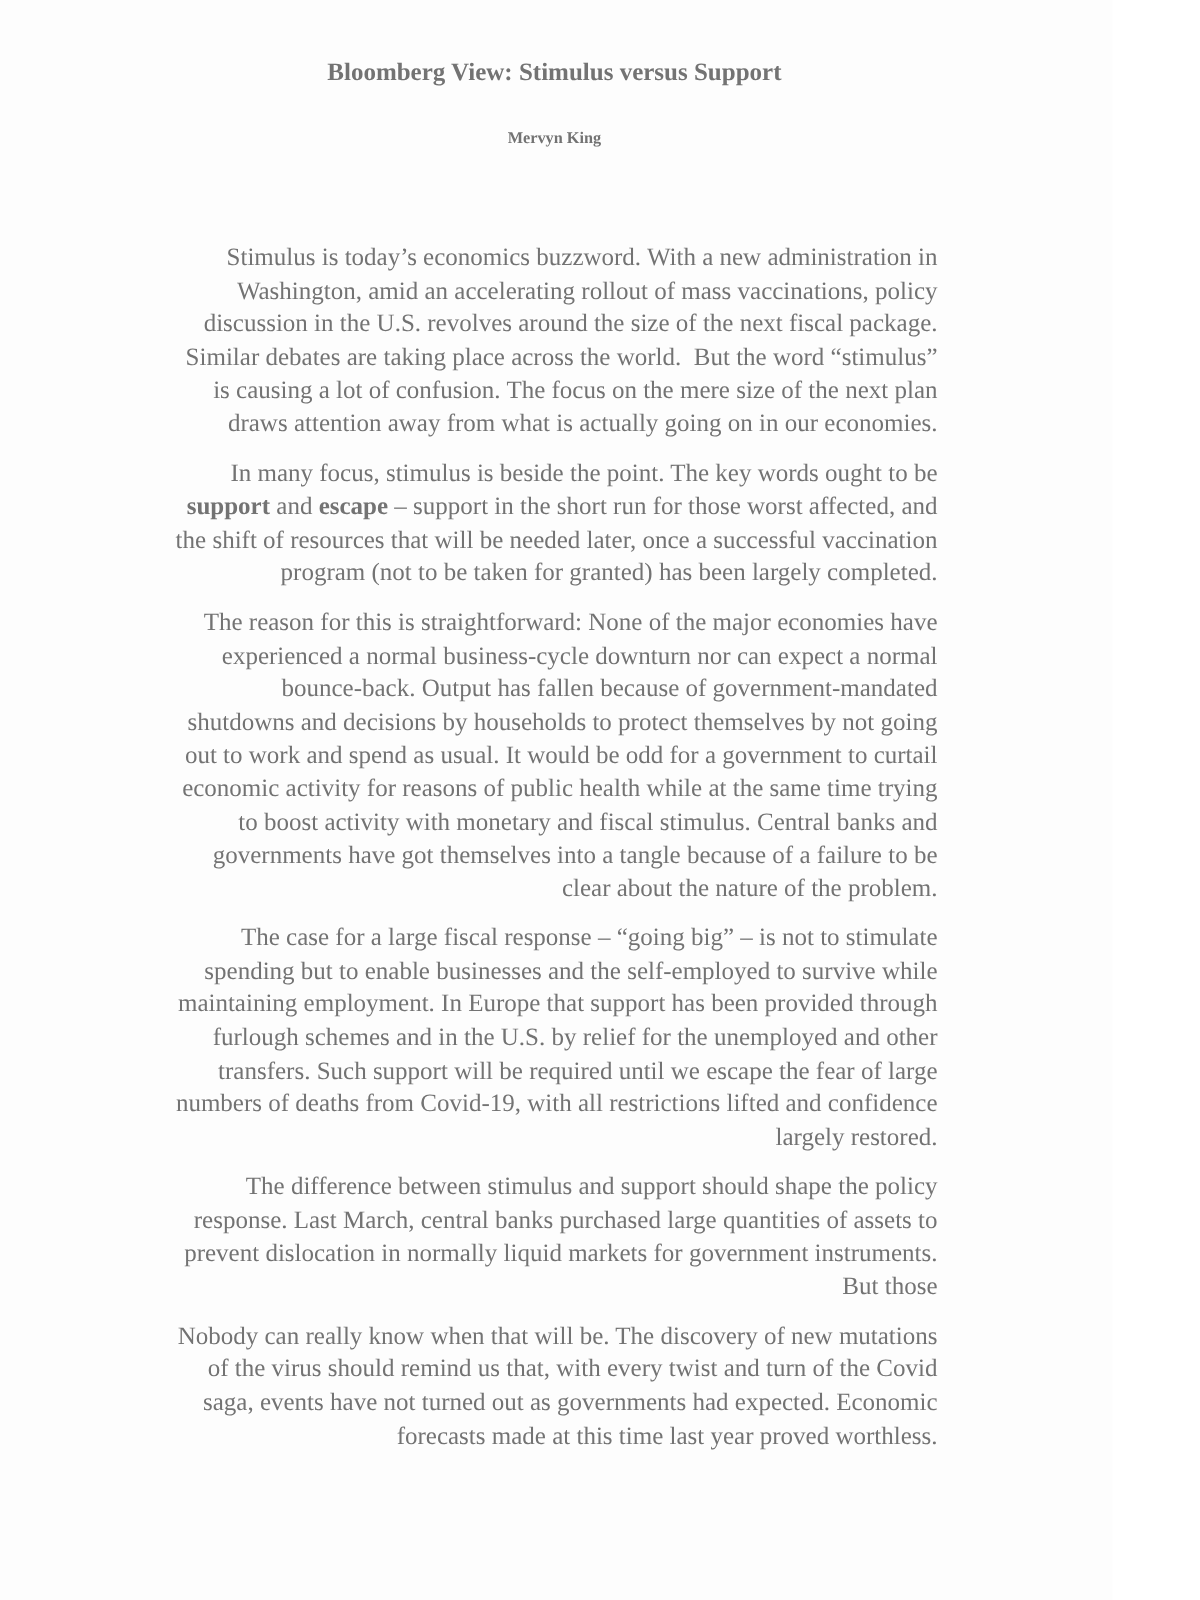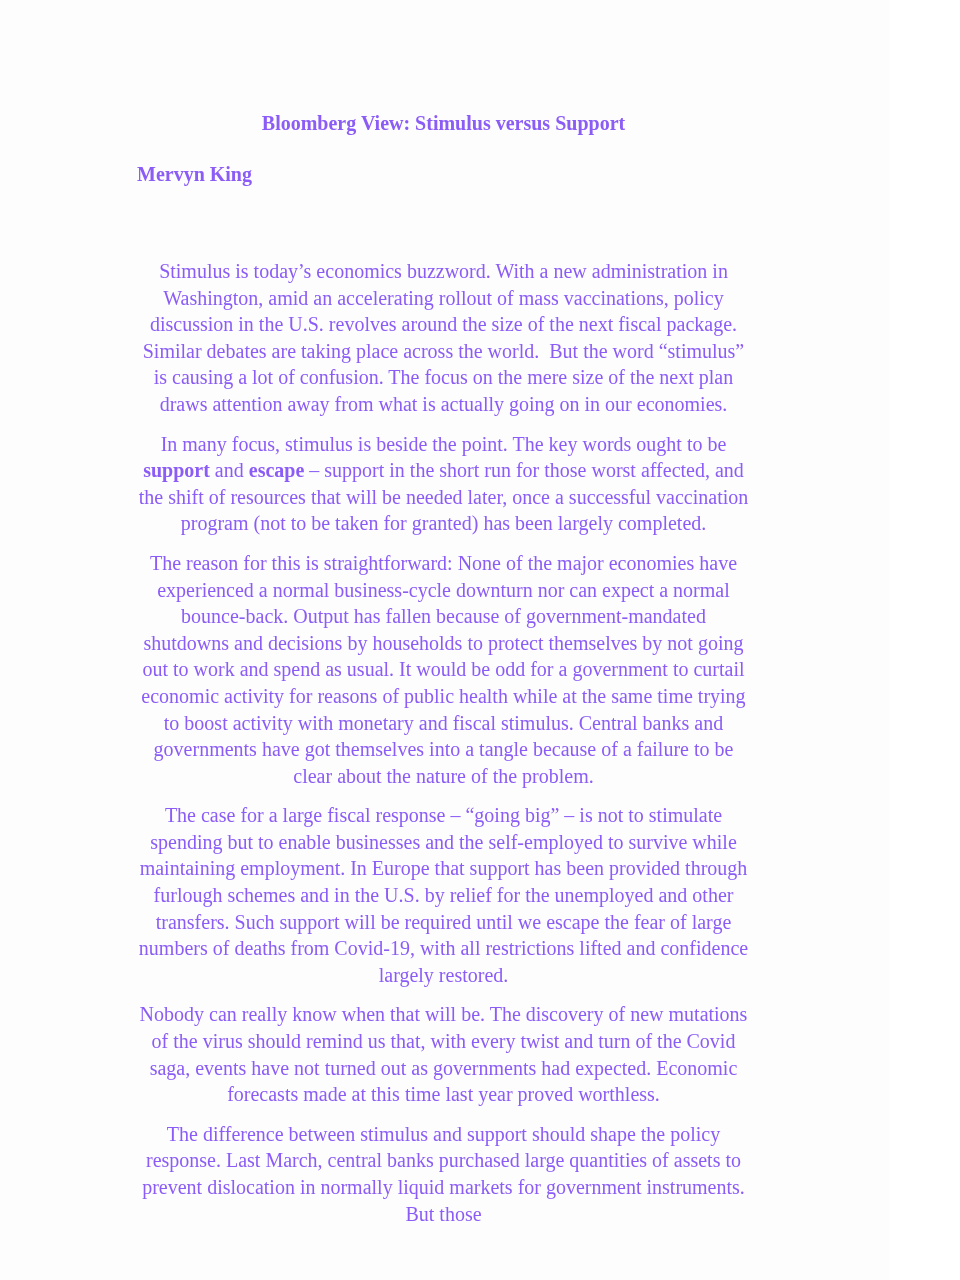--- a/index.html
+++ b/index.html
@@ -6,47 +6,48 @@
     margin: 0;
     padding: 0;
     background: #ffffff;
   }
   .page {
     position: relative;
     width: 890px;
     height: 1280px;
     background: #fdfdfd;
     box-sizing: border-box;
-    padding: 110px 140px 0 137px;
+    padding: 45px 140px 0 137px;
     font-family: "Liberation Serif", "DejaVu Serif", serif;
-    color: #8b5cf6;
+    color: #737373;
     overflow: hidden;
   }
   .doc-title {
     text-align: center;
     font-weight: bold;
     font-size: 20px;
     line-height: 27px;
     margin: 0 0 24px 0;
   }
   .doc-author {
+    text-align: center;
     font-weight: bold;
-    font-size: 20px;
+    font-size: 13px;
     line-height: 27px;
     margin: 0;
   }
   .article-body {
     margin-top: 70px;
   }
   p.para {
     font-size: 20px;
     line-height: 26.6px;
     margin: 0 0 13px 0;
     white-space: pre-wrap;
-    text-align: center;
+    text-align: right;
   }
   .b {
     font-weight: bold;
     margin-top: 36px;
   }
 </style>
 </head>
 <body>
 
 <div class="page">
@@ -58,19 +59,19 @@
   <div class="article-body">
 
     <p class="para"><span>Stimulus is today’s economics buzzword. With a new administration in Washington, amid an accelerating rollout of mass vaccinations, policy discussion in the U.S. revolves around the size of the next fiscal package. Similar debates are taking place across the world.  But the word “stimulus” is causing a lot of confusion. The focus on the mere size of the next plan draws attention away from what is actually going on in our economies.</span></p>
 
     <p class="para"><span>In many focus, stimulus is beside the point. The key words ought to be </span><span class="b">support</span><span> and </span><span class="b">escape</span><span> – support in the short run for those worst affected, and the shift of resources that will be needed later, once a successful vaccination program (not to be taken for granted) has been largely completed.</span></p>
 
     <p class="para"><span>The reason for this is straightforward: None of the major economies have experienced a normal business-cycle downturn nor can expect a normal bounce-back. Output has fallen because of government-mandated shutdowns and decisions by households to protect themselves by not going out to work and spend as usual. It would be odd for a government to curtail economic activity for reasons of public health while at the same time trying to boost activity with monetary and fiscal stimulus. Central banks and governments have got themselves into a tangle because of a failure to be clear about the nature of the problem.</span></p>
 
     <p class="para"><span>The case for a large fiscal response – “going big” – is not to stimulate spending but to enable businesses and the self-employed to survive while maintaining employment. In Europe that support has been provided through furlough schemes and in the U.S. by relief for the unemployed and other transfers. Such support will be required until we escape the fear of large numbers of deaths from Covid-19, with all restrictions lifted and confidence largely restored.</span></p>
 
+    <p class="para"><span>The difference between stimulus and support should shape the policy response. Last March, central banks purchased large quantities of assets to prevent dislocation in normally liquid markets for government instruments. But those</span></p>
+
     <p class="para"><span>Nobody can really know when that will be. The discovery of new mutations of the virus should remind us that, with every twist and turn of the Covid saga, events have not turned out as governments had expected. Economic forecasts made at this time last year proved worthless.</span></p>
-
-    <p class="para"><span>The difference between stimulus and support should shape the policy response. Last March, central banks purchased large quantities of assets to prevent dislocation in normally liquid markets for government instruments. But those</span></p>
 
   </div>
 
 </div>
 
 </body></html>

